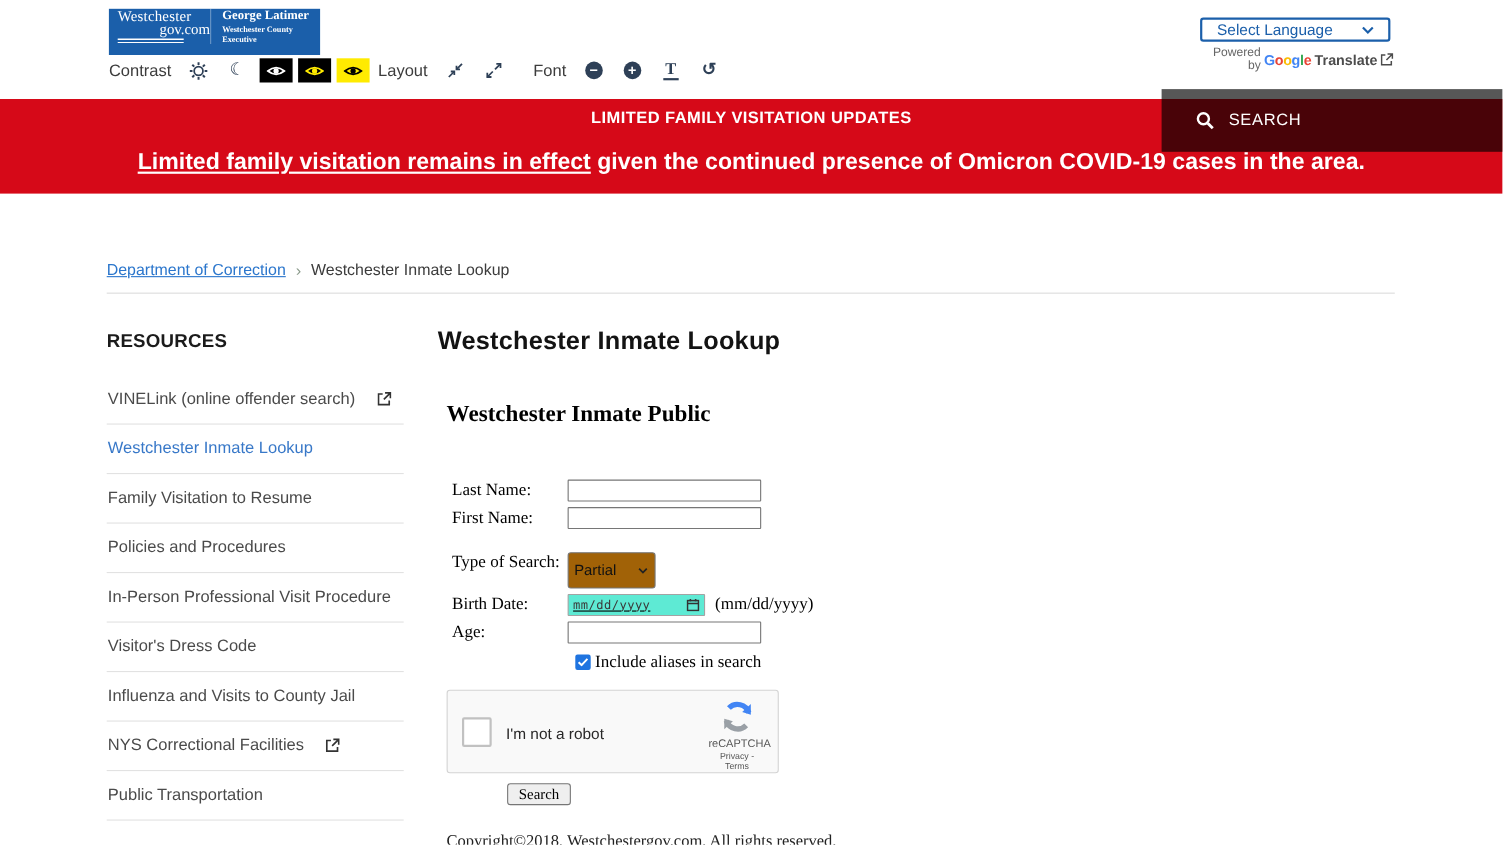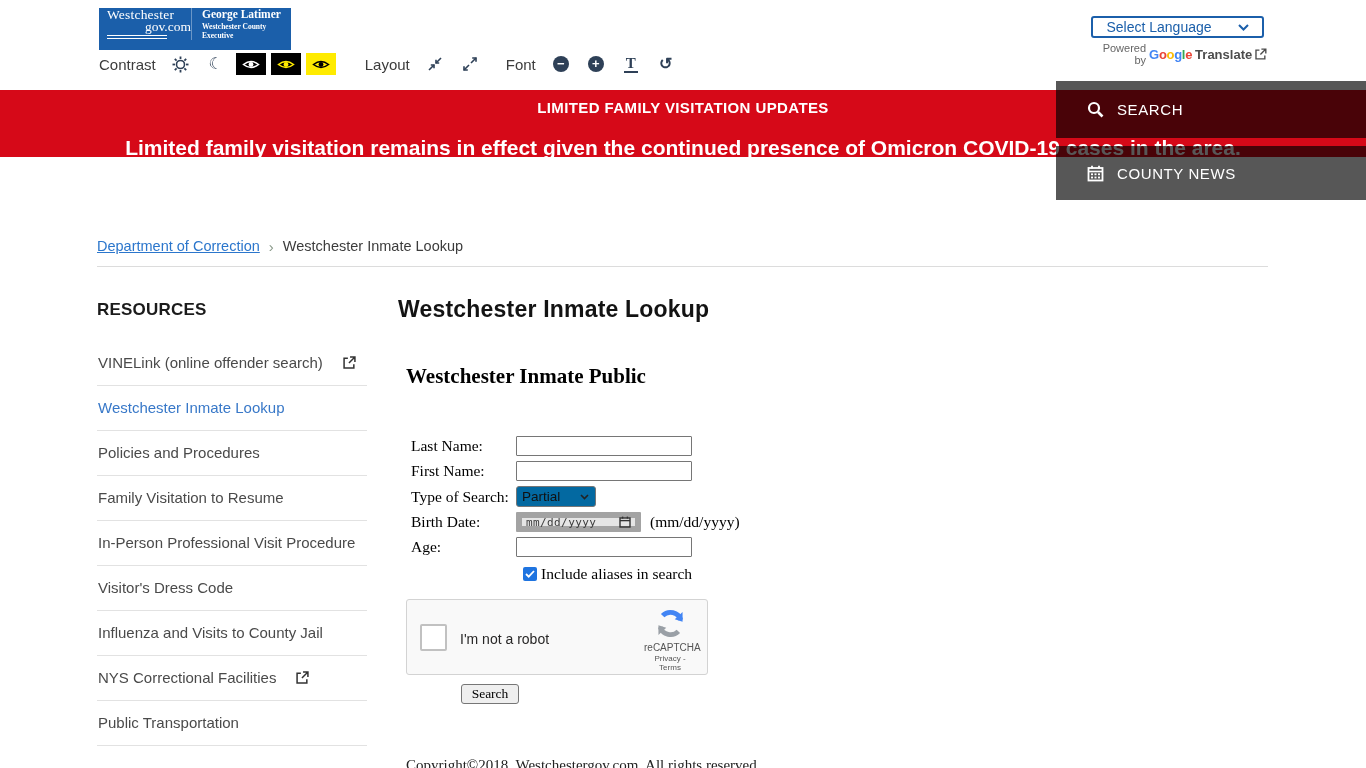--- a/index.html
+++ b/index.html
@@ -37,21 +37,21 @@
   .lang-select { position:absolute; left:1091px; top:16px; width:173px; height:22px;
     border:2px solid #1b5faa; border-radius:3px; background:#fff; display:flex; align-items:center;
     justify-content:center; gap:26px; color:#1b5faa; font-size:14px; cursor:pointer; }
   .powered { position:absolute; left:1089px; top:42px; width:178px; text-align:right;
     font-size:11px; color:#666; display:flex; justify-content:flex-end; align-items:center; gap:3px; }
   .gword { font-size:13px; font-weight:700; letter-spacing:-.3px; }
   .g-b { color:#4285f4; } .g-r { color:#ea4335; } .g-y { color:#fbbc05; } .g-g { color:#34a853; }
   .translate-word { font-size:13px; font-weight:700; color:#4c4c4c; }
 
   
-  .banner { position:absolute; left:0; top:90px; width:1366px; height:67px; background:#d60918;
+  .banner { position:absolute; left:0; top:90px; width:1366px; height:86px; background:#d60918;
     color:#fff; text-align:center; z-index:5; }
   .banner-title { margin-top:9px; font-size:15px; font-weight:700; letter-spacing:.4px; }
   .banner-line { margin-top:20px; font-size:21px; font-weight:700; }
   .banner-link { text-decoration:underline; color:#fff; cursor:pointer; }
 
   
   .side-panel { position:absolute; right:0; top:75px; width:310px; z-index:10; }
   .sp-menu { height:62px; background:rgba(0,0,0,.77); position:relative; display:flex;
     align-items:center; padding-left:32px; color:#e9cfd2; cursor:pointer; }
   .burger { width:18px; height:2px; background:currentColor; position:relative; }
@@ -83,25 +83,25 @@
 
   
   .main { position:absolute; left:398px; top:296px; width:720px; }
   .page-title { font-size:23px; font-weight:700; color:#131313; margin:0; letter-spacing:.2px; }
   .form-area { font-family:"Liberation Serif",serif; color:#000; }
   .form-title { margin:41px 0 0 8px; font-size:21px; font-weight:700; }
   .form-table { margin:47px 0 0 13px; font-size:15.5px; }
   .frow { display:flex; align-items:center; margin-bottom:5px; }
   .flabel { width:105px; flex:0 0 auto; }
   .tbox { width:176px; height:20px; border:1px solid #767676; background:#fff; border-radius:1px; }
-  .sel { width:80px; height:21px; border:1px solid #767676; border-radius:3px; background:#0369a1;
+  .sel { width:80px; height:33px; border:1px solid #767676; border-radius:3px; background:#a16207;
     display:flex; align-items:center; justify-content:space-between; padding:0 6px 0 5px;
-    font-family:"Liberation Sans",sans-serif; font-size:13.5px; color:#111; cursor:pointer; }
-  .datebox { width:125px; height:20px; border:6px solid #a3a3a3; border-radius:1px; background:#e5e5e5;
-    display:flex; align-items:center; justify-content:space-between; padding:0 4px; cursor:text; }
+    font-family:"Liberation Sans",sans-serif; font-size:13.5px; color:#111; cursor:pointer;margin-top:16px; }
+  .datebox { width:125px; height:20px; border:1px solid #a3a3a3; border-radius:1px; background:#5eead4;
+    display:flex; align-items:center; justify-content:space-between; padding:0 4px; cursor:text;text-decoration:underline; }
   .date-text { font-family:"DejaVu Sans Mono",monospace; font-size:11px; color:#3a3a3a; letter-spacing:.4px; }
   .date-hint { margin-left:9px; }
   .alias-row { display:flex; align-items:center; margin:8px 0 0 112px; }
   .cbx { width:14px; height:14px; background:#1f74e0; border-radius:2px; margin-right:4px;
     display:flex; align-items:center; justify-content:center; cursor:pointer; }
 
   
   .recaptcha { position:relative; margin:16px 0 0 8px; width:302px; height:76px;
     background:#f9f9f9; border:1px solid #d3d3d3; border-radius:3px;
     font-family:"Liberation Sans",sans-serif;text-decoration:underline; }
@@ -166,21 +166,21 @@
       <circle cx="9" cy="6.5" r="2.4" fill="#ffeb00"></circle>
     </svg>
   </span>
   <span class="tb-btn yellow">
     <svg width="18" height="13" viewBox="0 0 18 13">
       <path d="M1.5 6.5 Q9 0.5 16.5 6.5 Q9 12.5 1.5 6.5 Z" fill="none" stroke="#000" stroke-width="1.6"></path>
       <circle cx="9" cy="6.5" r="2.4" fill="#000"></circle>
     </svg>
   </span>
 
-  <span class="tb-label" style="margin-left:24px">Layout</span>
+  <span class="tb-label" style="margin-left:3px">Layout</span>
   <span class="tb-btn">
     <svg width="16" height="16" viewBox="0 0 16 16">
       <g stroke="#2e4057" stroke-width="1.6" fill="none">
         <path d="M14 2 L9 7"></path>
           <path d="M9 3.8 L9 7 L12.2 7"></path>
         <path d="M2 14 L7 9"></path>
           <path d="M7 12.2 L7 9 L3.8 9"></path>
       </g>
     </svg>
   </span>
@@ -238,37 +238,20 @@
 <div class="side-panel">
   <div class="sp-gap1"></div>
   <div class="sp-item">
     <svg width="17" height="17" viewBox="0 0 17 17">
       <circle cx="7" cy="7" r="5" fill="none" stroke="#fff" stroke-width="2.2"></circle>
       <line x1="11" y1="11" x2="15.5" y2="15.5" stroke="#fff" stroke-width="2.6"></line>
     </svg>
     <span>SEARCH</span>
   </div>
   <div class="sp-gap2"></div>
-  <div class="sp-item sp-news">
-    <svg width="17" height="17" viewBox="0 0 17 17">
-      <rect x="1.5" y="3" width="14" height="12.5" fill="none" stroke="#fff" stroke-width="1.8"></rect>
-      <line x1="1.5" y1="6.5" x2="15.5" y2="6.5" stroke="#fff" stroke-width="1.6"></line>
-      <line x1="5" y1="0.8" x2="5" y2="3.6" stroke="#fff" stroke-width="1.8"></line>
-      <line x1="12" y1="0.8" x2="12" y2="3.6" stroke="#fff" stroke-width="1.8"></line>
-      <g fill="#fff">
-        <rect x="4" y="8.4" width="2" height="1.8"></rect>
-          <rect x="7.5" y="8.4" width="2" height="1.8"></rect>
-          <rect x="11" y="8.4" width="2" height="1.8"></rect>
-        <rect x="4" y="11.6" width="2" height="1.8"></rect>
-          <rect x="7.5" y="11.6" width="2" height="1.8"></rect>
-          <rect x="11" y="11.6" width="2" height="1.8"></rect>
-      </g>
-    </svg>
-    <span>COUNTY NEWS</span>
-  </div>
 </div>
 
 <div class="breadcrumb">
   <span class="bc-link">Department of Correction</span>
   <span class="bc-sep">›</span>
   <span class="bc-current">Westchester Inmate Lookup</span>
 </div>
 <div class="rule"></div>
 
 <div class="sidebar">
@@ -278,24 +261,24 @@
       <span>VINELink (online offender search)</span>
       <svg class="ext-ic" width="13" height="13" viewBox="0 0 12 12">
         <path d="M4.5 2 H1 V11 H10 V7.5" fill="none" stroke="#333" stroke-width="1.4"></path>
         <path d="M6.5 1 H11 V5.5 M11 1 L5.5 6.5" fill="none" stroke="#333" stroke-width="1.4"></path>
       </svg>
     </div>
     <div class="sb-item active">
       <span>Westchester Inmate Lookup</span>
     </div>
     <div class="sb-item">
+      <span>Family Visitation to Resume</span>
+    </div>
+    <div class="sb-item">
       <span>Policies and Procedures</span>
-    </div>
-    <div class="sb-item">
-      <span>Family Visitation to Resume</span>
     </div>
     <div class="sb-item">
       <span>In-Person Professional Visit Procedure</span>
     </div>
     <div class="sb-item">
       <span>Visitor's Dress Code</span>
     </div>
     <div class="sb-item">
       <span>Influenza and Visits to County Jail</span>
     </div>

